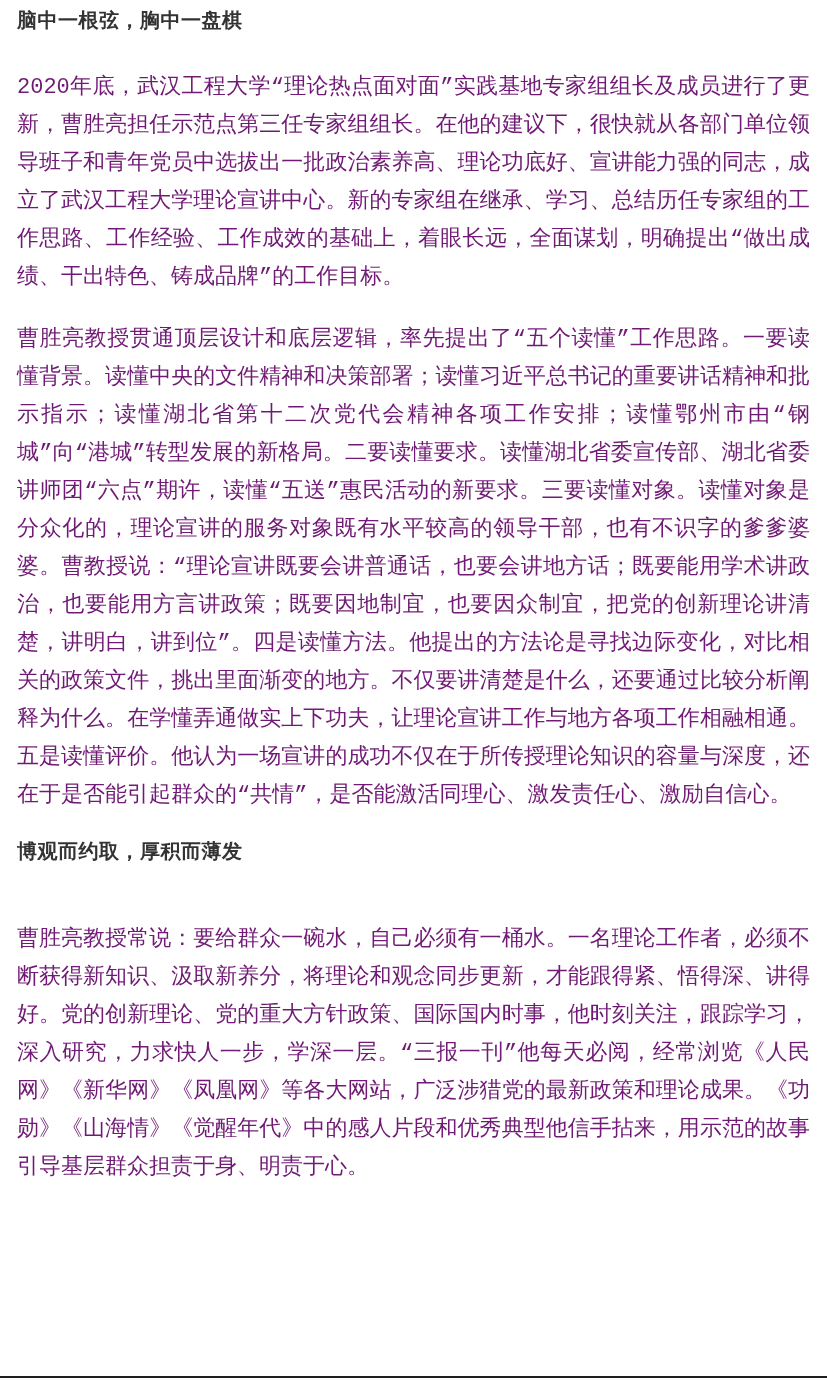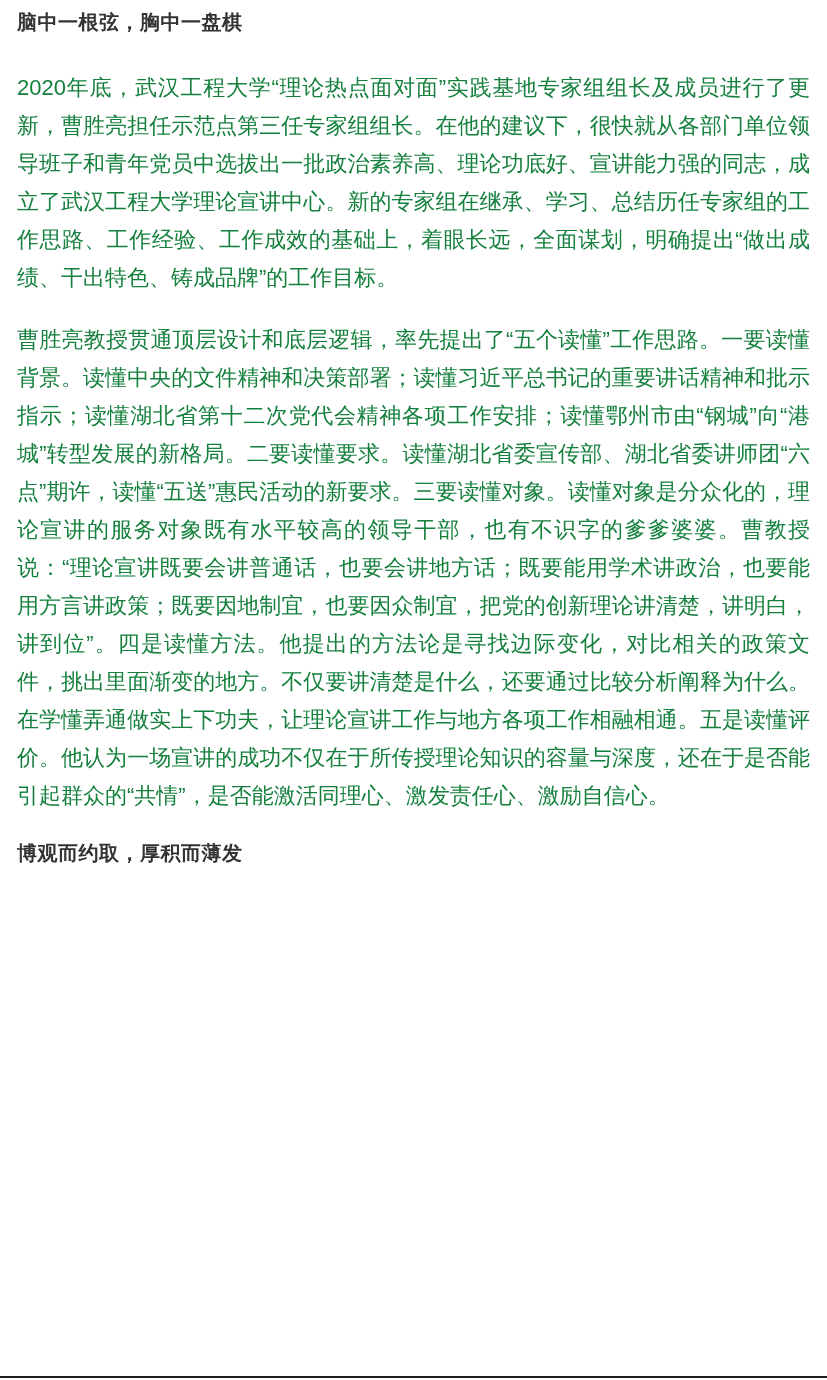--- a/index.html
+++ b/index.html
@@ -13,37 +13,38 @@
     height: 1380px;
     margin: 0;
     background: #ffffff;
     overflow: hidden;
     font-family: "Liberation Sans", "DejaVu Sans", sans-serif;
     box-sizing: border-box;
   }
   .article {
     padding: 8px 17px 0 17px;
     box-sizing: border-box;
+    font-family: Liberation Mono, monospace;
   }
   .section-heading {
     font-size: 20px;
     line-height: 28px;
     font-weight: bold;
     color: #333333;
     margin: 0 0 33px 0;
     letter-spacing: 0.5px;
   }
   .section-heading.second {
     margin-top: 0;
     margin-bottom: 54px;
   }
   .body-para {
     font-size: 22px;
     line-height: 38px;
-    color: #15803d;
+    color: #701a75;
     margin: 0 0 24px 0;
     text-align: justify;
     text-justify: inter-ideograph;
     word-break: break-all;
   }
   .bottom-divider {
     position: absolute;
     left: 0;
     top: 1376px;
     width: 827px;
@@ -58,18 +59,19 @@
   <div class="article">
 
     <div class="section">
       <h2 class="section-heading">脑中一根弦，胸中一盘棋</h2>
       <p class="body-para">2020年底，武汉工程大学“理论热点面对面”实践基地专家组组长及成员进行了更新，曹胜亮担任示范点第三任专家组组长。在他的建议下，很快就从各部门单位领导班子和青年党员中选拔出一批政治素养高、理论功底好、宣讲能力强的同志，成立了武汉工程大学理论宣讲中心。新的专家组在继承、学习、总结历任专家组的工作思路、工作经验、工作成效的基础上，着眼长远，全面谋划，明确提出“做出成绩、干出特色、铸成品牌”的工作目标。</p>
       <p class="body-para">曹胜亮教授贯通顶层设计和底层逻辑，率先提出了“五个读懂”工作思路。一要读懂背景。读懂中央的文件精神和决策部署；读懂习近平总书记的重要讲话精神和批示指示；读懂湖北省第十二次党代会精神各项工作安排；读懂鄂州市由“钢城”向“港城”转型发展的新格局。二要读懂要求。读懂湖北省委宣传部、湖北省委讲师团“六点”期许，读懂“五送”惠民活动的新要求。三要读懂对象。读懂对象是分众化的，理论宣讲的服务对象既有水平较高的领导干部，也有不识字的爹爹婆婆。曹教授说：“理论宣讲既要会讲普通话，也要会讲地方话；既要能用学术讲政治，也要能用方言讲政策；既要因地制宜，也要因众制宜，把党的创新理论讲清楚，讲明白，讲到位”。四是读懂方法。他提出的方法论是寻找边际变化，对比相关的政策文件，挑出里面渐变的地方。不仅要讲清楚是什么，还要通过比较分析阐释为什么。在学懂弄通做实上下功夫，让理论宣讲工作与地方各项工作相融相通。五是读懂评价。他认为一场宣讲的成功不仅在于所传授理论知识的容量与深度，还在于是否能引起群众的“共情”，是否能激活同理心、激发责任心、激励自信心。</p>
     </div>
 
     <div class="section">
       <h2 class="section-heading second">博观而约取，厚积而薄发</h2>
+      <p class="body-para">曹胜亮教授常说：要给群众一碗水，自己必须有一桶水。一名理论工作者，必须不断获得新知识、汲取新养分，将理论和观念同步更新，才能跟得紧、悟得深、讲得好。党的创新理论、党的重大方针政策、国际国内时事，他时刻关注，跟踪学习，深入研究，力求快人一步，学深一层。“三报一刊”他每天必阅，经常浏览《人民网》《新华网》《凤凰网》等各大网站，广泛涉猎党的最新政策和理论成果。《功勋》《山海情》《觉醒年代》中的感人片段和优秀典型他信手拈来，用示范的故事引导基层群众担责于身、明责于心。</p>
     </div>
 
   </div>
 
   <div class="bottom-divider"></div>
 </div>
 
 </body></html>

